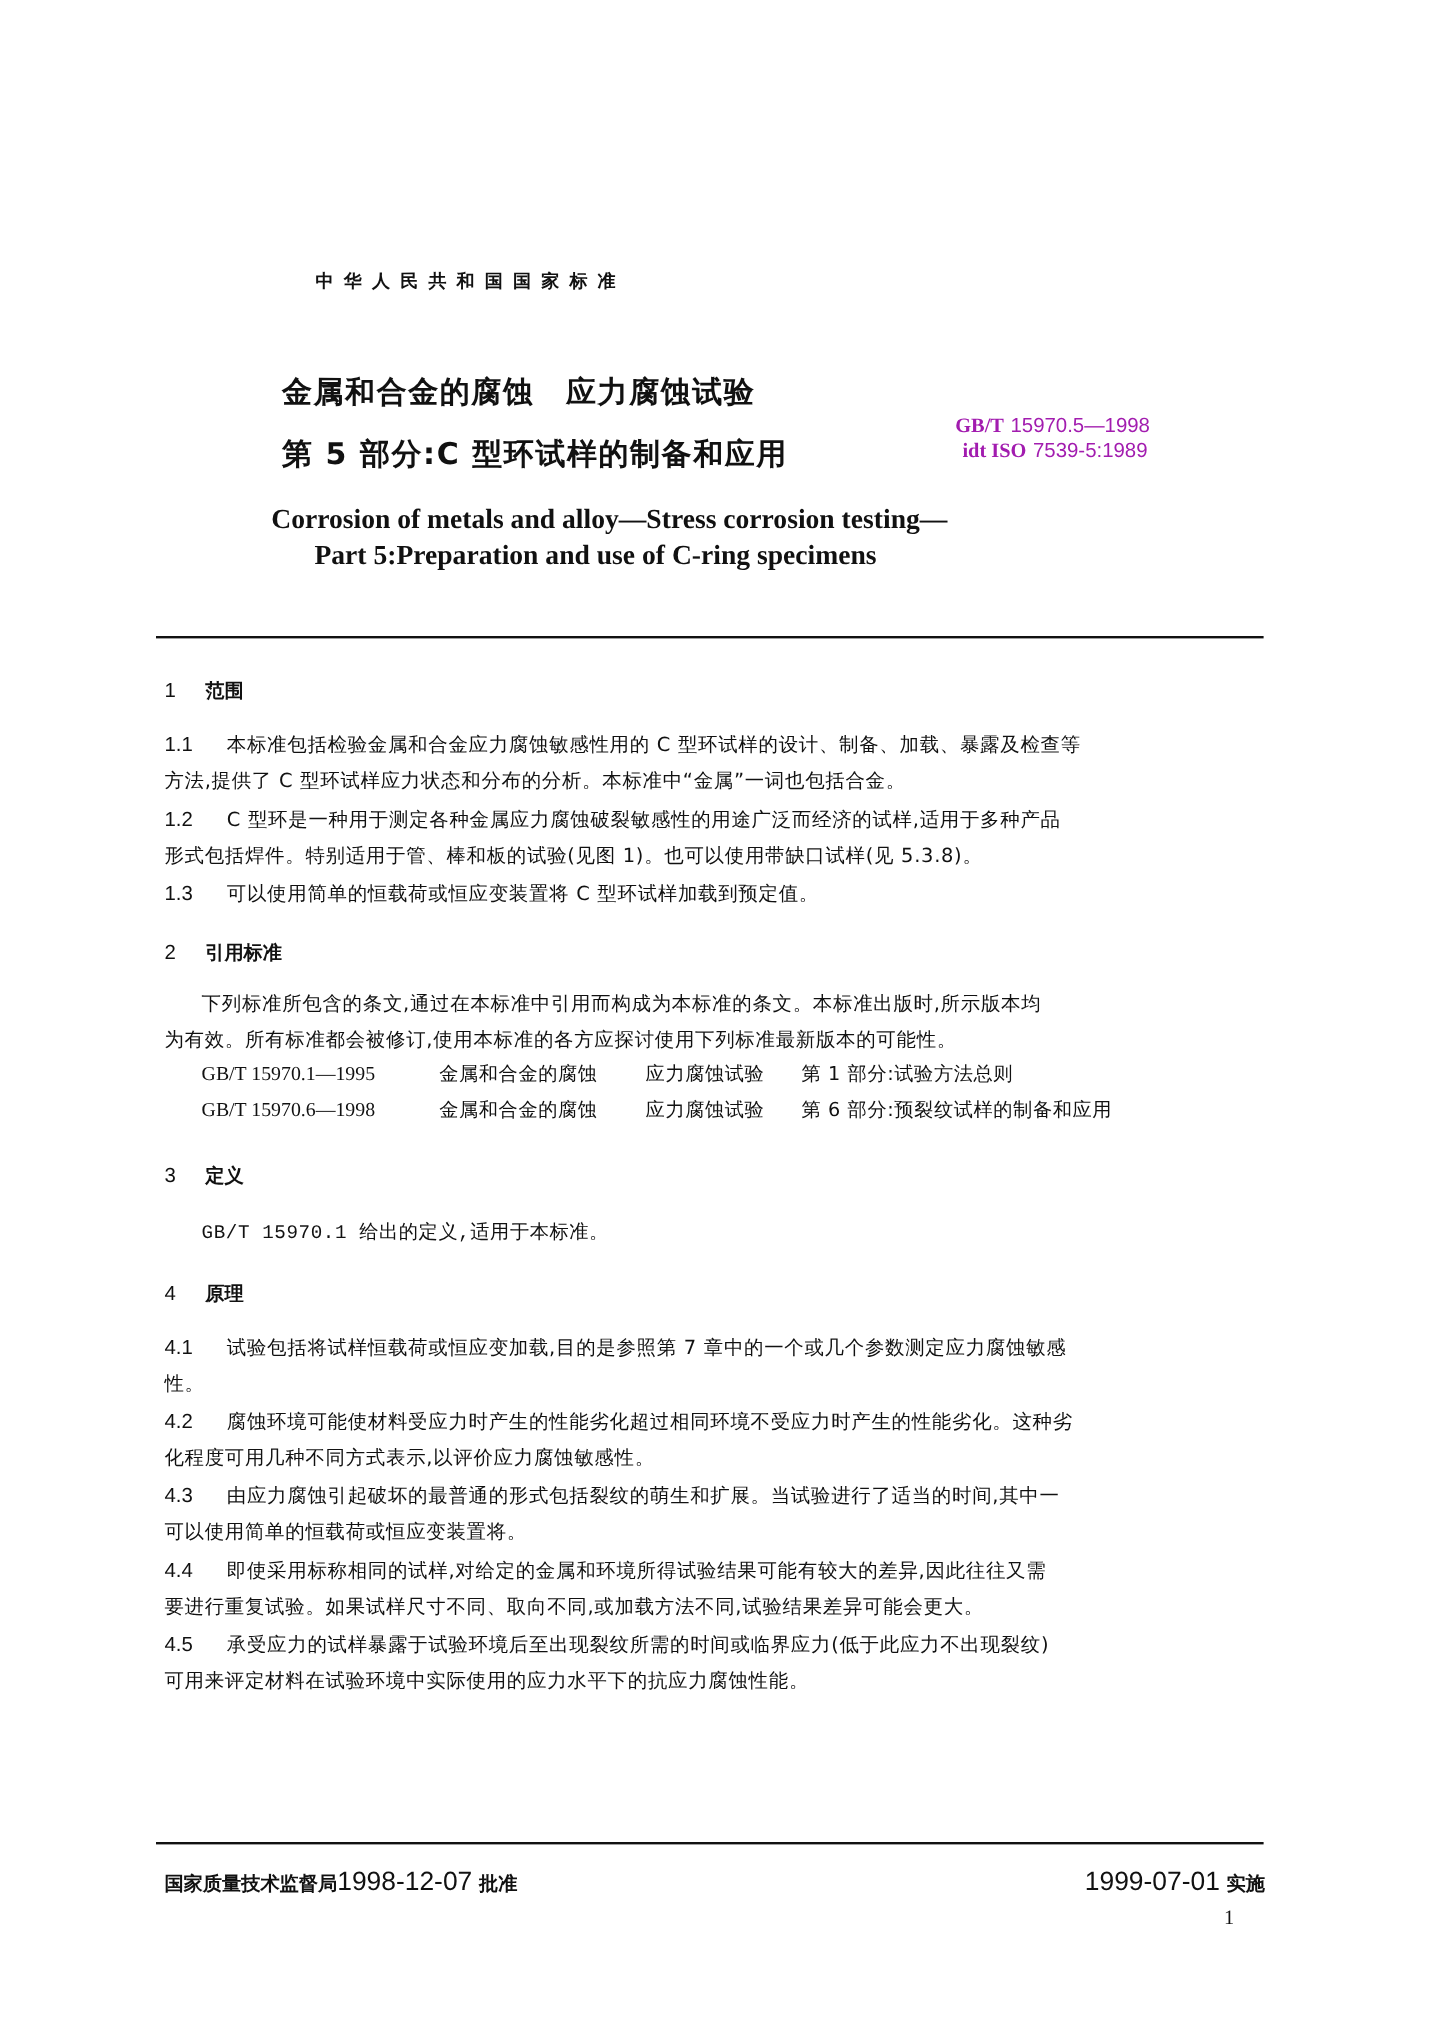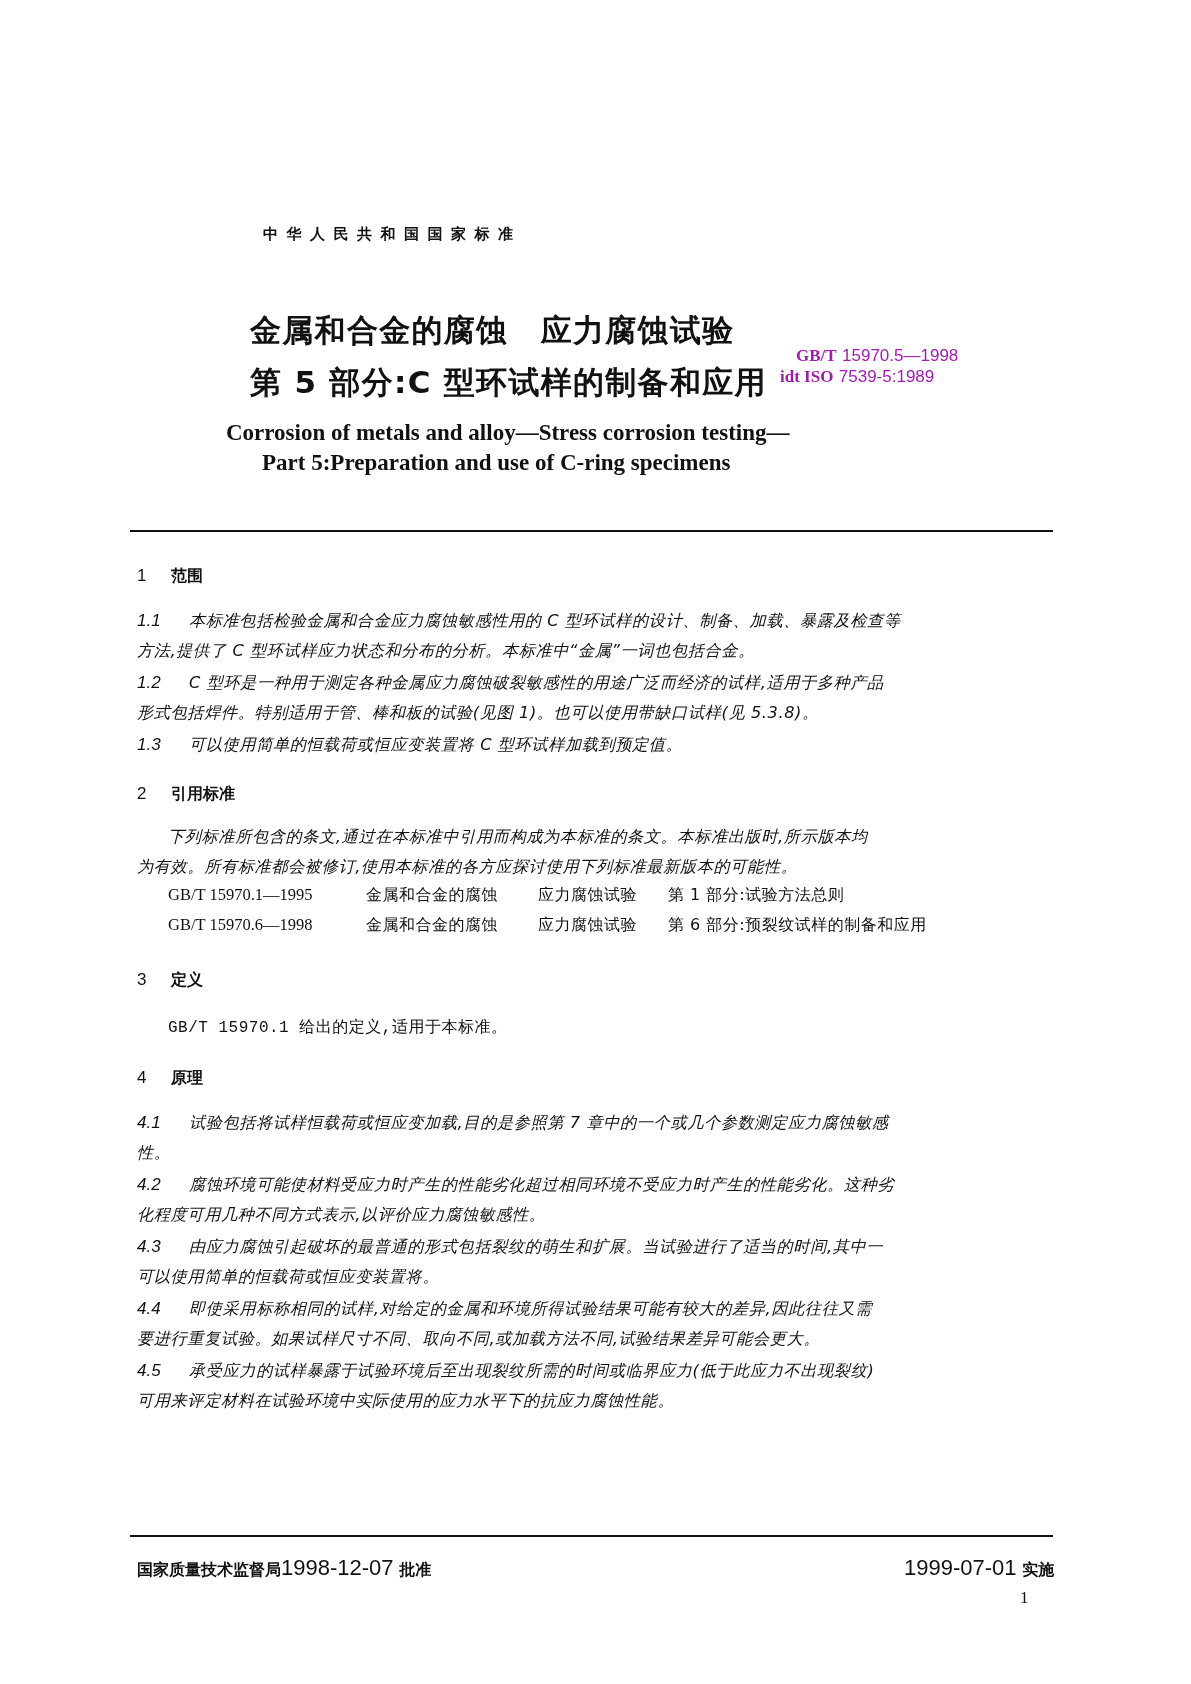--- a/index.html
+++ b/index.html
@@ -6,21 +6,21 @@
   body {
     width: 1191px; height: 1684px; position: relative; overflow: hidden;
     color: #111111;
     font-family: "DejaVu Sans", "Liberation Sans", sans-serif;
   }
   .abs { position: absolute; white-space: nowrap; }
   .country {
     left: 263px; top: 225px; font-size: 15px; font-weight: bold; letter-spacing: 8.5px;
   }
   .title-cn {
-    left: 250px; font-size: 31px; font-weight: bold; letter-spacing: 1.3px;
+    left: 235px; font-size: 25px; font-weight: bold; letter-spacing: 1.3px;
   }
   .title-cn.l1 { top: 310px; }
   .title-cn.l2 { top: 362px; }
   .std-code {
     left: 796px; font-size: 17px; color: #a21caf;
   }
   .std-code.l1 { top: 345px; }
   .std-code.l2 { top: 366px; }
   .std-code b { font-family: "Liberation Serif", serif; font-weight: bold; }
   .std-code span.num { font-family: "Liberation Sans", sans-serif; }
@@ -29,21 +29,21 @@
   }
   .title-en.l1 { left: 226px; top: 420px; }
   .title-en.l2 { left: 262px; top: 450px; }
   .rule { position: absolute; left: 130px; width: 923px; height: 2px; background: #111; }
   .rule.top { top: 530px; }
   .rule.bottom { top: 1535px; }
   .heading {
     left: 137px; font-size: 16px; font-weight: bold;
   }
   .heading .num { display: inline-block; width: 34px; font-weight: normal; font-family: "Liberation Sans", sans-serif; font-size: 17px; }
-  .para { left: 137px; font-size: 16.2px; letter-spacing: 0.6px; line-height: 30px; font-style: italic; }
+  .para { left: 137px; font-size: 16.2px; letter-spacing: 0.6px; line-height: 30px; }
   .para .clause { display: inline-block; width: 52px; font-family: "Liberation Sans", sans-serif; font-size: 17px; letter-spacing: 0; }
   .para.indent { left: 168px; }
   .ref { left: 168px; font-size: 16px; letter-spacing: 0.5px; }
   .ref .code { display: inline-block; width: 198px; font-family: "Liberation Serif", serif; font-size: 16.5px; letter-spacing: 0; }
   .ref .t1 { display: inline-block; width: 172px; }
   .ref .t2 { display: inline-block; width: 130px; }
   .footer-left { left: 137px; top: 1555px; font-size: 16px; font-weight: bold; }
   .footer-right { left: 904px; top: 1555px; font-size: 16px; font-weight: bold; }
   .footer-left .d, .footer-right .d { font-family: "Liberation Sans", sans-serif; font-weight: normal; font-size: 22px; }
   .page-num { left: 1020px; top: 1588px; font-family: "Liberation Serif", serif; font-size: 17px; }
@@ -53,21 +53,21 @@
 
 <div class="abs country">中华人民共和国国家标准</div>
 
 <div class="abs title-cn l1">金属和合金的腐蚀　应力腐蚀试验</div>
 <div class="abs title-cn l2">第 5 部分:C 型环试样的制备和应用</div>
 
 <div class="abs std-code l1">
   <b>GB/T</b>
   <span class="num">15970.5—1998</span>
 </div>
-<div class="abs std-code l2" style="left:780px;">
+<div class="abs std-code l2" style="left:802px;">
   <b>idt ISO</b>
   <span class="num">7539-5:1989</span>
 </div>
 
 <div class="abs title-en l1">Corrosion of metals and alloy—Stress corrosion testing—</div>
 <div class="abs title-en l2">Part 5:Preparation and use of C-ring specimens</div>
 
 <div class="rule top"></div>
 
 <div class="abs heading" style="top:566px;">

